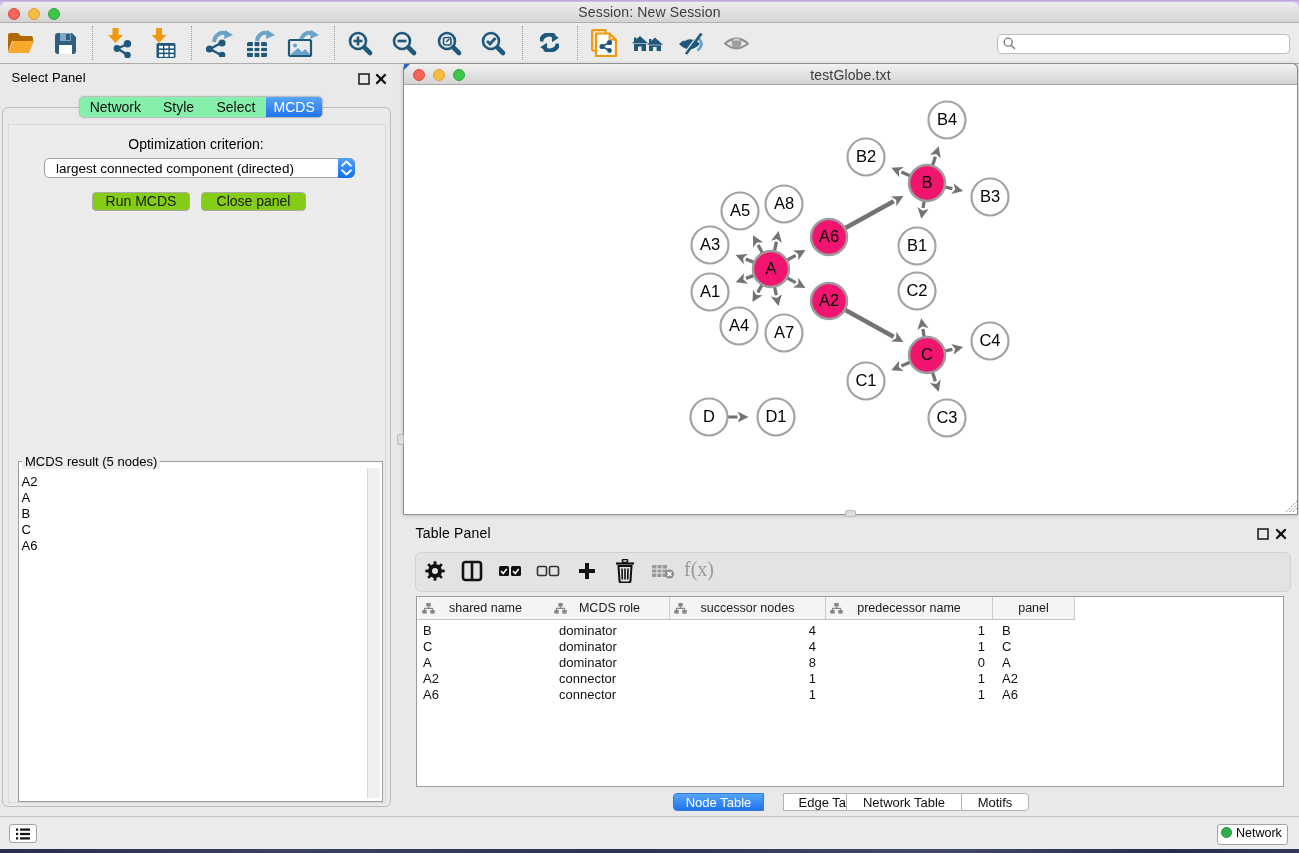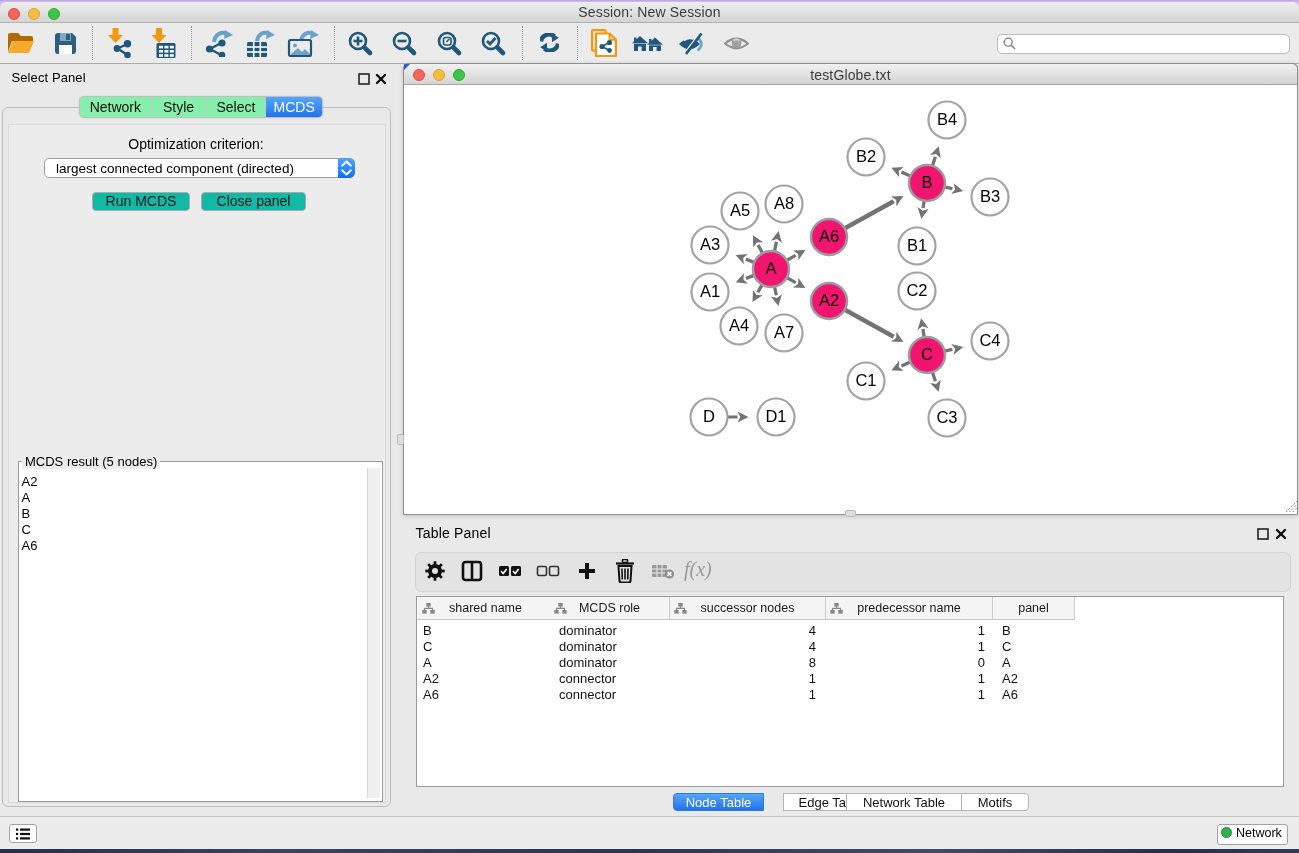--- a/index.html
+++ b/index.html
@@ -9,21 +9,21 @@
 .ttext{font-size:14px;letter-spacing:0.15px;color:#3c3c3c;text-align:center}
 .toolbar{position:absolute;left:0;top:23px;width:1299px;height:40px;background:#ebebeb;border-bottom:1px solid #ababab}
 .tsep{position:absolute;top:26px;height:34px;width:0;border-left:1px dotted #999}
 .search{position:absolute;left:997px;top:34px;width:291px;height:18px;background:#fff;border:1px solid #bbb;border-radius:5px}
 .cpouter{position:absolute;left:2px;top:107px;width:387px;height:698px;border:1px solid #bdbdbd;border-radius:6px}
 .cpinner{position:absolute;left:8px;top:124px;width:376px;height:677px;border:1px solid #dadada;background:#ececec}
 .tabs{position:absolute;top:96px;height:20px;background:#86efac;border:1px solid #bfbfbf;border-radius:5px;display:flex;overflow:hidden;box-shadow:0 0 2px rgba(0,0,0,.12)}
 .tab{font-size:14px;color:#111;text-align:center;line-height:20px;border-right:1px solid #c8c8c8}
 .tab:last-child{border-right:none}
 .tabsel{background:linear-gradient(#55a5f9,#2273ec);color:#fff}
-.btn{position:absolute;background:#14b8a6;border:1px solid #ababab;border-radius:4px;font-size:14px;color:#1a1a1a;text-align:center}
+.btn{position:absolute;background:#84cc16;border:1px solid #ababab;border-radius:4px;font-size:14px;color:#1a1a1a;text-align:center}
 .gbox{position:absolute;border:1px solid #9c9c9c}
 .glabel{position:absolute;background:#ececec;font-size:13px;color:#000;padding:0 3px;white-space:nowrap}
 .netwin{position:absolute;left:403px;top:63px;width:895px;height:452px;border:1px solid #8e8e8e;border-radius:6px 6px 0 0;background:#fff;box-shadow:0 1px 4px rgba(0,0,0,.18);box-sizing:border-box}
 .nettb{position:absolute;left:403px;top:63px;width:895px;height:22px;background:linear-gradient(#f1f1f1,#d4d4d4);border:1px solid #8e8e8e;border-bottom:1px solid #a6a6a6;border-radius:6px 6px 0 0;box-sizing:border-box}
 .tpbar{position:absolute;left:415px;top:552px;width:874px;height:38px;background:#e3e3e3;border:1px solid #d2d2d2;border-radius:6px}
 .tbl{position:absolute;left:416px;top:596px;width:866px;height:189px;background:#fff;border:1px solid #9a9a9a}
 .th{position:absolute;top:0;height:22px;background:#f4f4f4;border-right:1px solid #ccc;box-sizing:border-box;font-size:12.5px;color:#1a1a1a;text-align:center;line-height:22px}
 .td{position:absolute;height:16px;font-size:13px;color:#111;line-height:16px;white-space:nowrap}
 .btab{position:absolute;top:793px;height:18px;background:#fff;border:1px solid #b5b5b5;font-size:13px;color:#111;text-align:center;line-height:18px;box-sizing:border-box}
 .statusbar{position:absolute;left:0;top:816px;width:1299px;height:32px;background:#ececec;border-top:1px solid #c3c3c3}
@@ -372,21 +372,21 @@
       <line x1="1" y1="10" x2="16" y2="10"></line>
       <line x1="6" y1="2" x2="6" y2="14"></line>
       <line x1="11" y1="2" x2="11" y2="14"></line>
     </g>
     <circle cx="18.5" cy="11" r="4.6" fill="#8d8d8d"></circle>
     <g stroke="#fff" stroke-width="1.5">
       <line x1="16.6" y1="9.1" x2="20.4" y2="12.9"></line>
       <line x1="20.4" y1="9.1" x2="16.6" y2="12.9"></line>
     </g>
   </svg>
-<div class="abs" style="left:684px;top:558px;font-family:'Liberation Serif',serif;font-style:italic;font-size:20px;color:#9a9a9a">f(x)</div>
+<div class="abs" style="left:684px;top:558px;font-family:'Liberation Serif',serif;font-size:20px;color:#9a9a9a">f(x)</div>
 <div class="tbl"></div>
 <div class="th" style="left:418px;top:597px;width:136px">shared name</div>
 <svg class="abs" style="left:422px;top:603px" width="13" height="11" viewBox="0 0 13 11">
     <rect x="4.3" y="0" width="4.4" height="3.6" fill="#868686"></rect>
     <rect x="0.3" y="7" width="4.4" height="3.6" fill="#868686"></rect>
     <rect x="8.3" y="7" width="4.4" height="3.6" fill="#868686"></rect>
     <path d="M6.5,3.6 V5.4 M2.5,7 V5.4 H10.5 V7" fill="none" stroke="#868686" stroke-width="1.1"></path>
   </svg>
 <div class="th" style="left:550px;top:597px;width:120px">MCDS role</div>
 <svg class="abs" style="left:554px;top:603px" width="13" height="11" viewBox="0 0 13 11">

